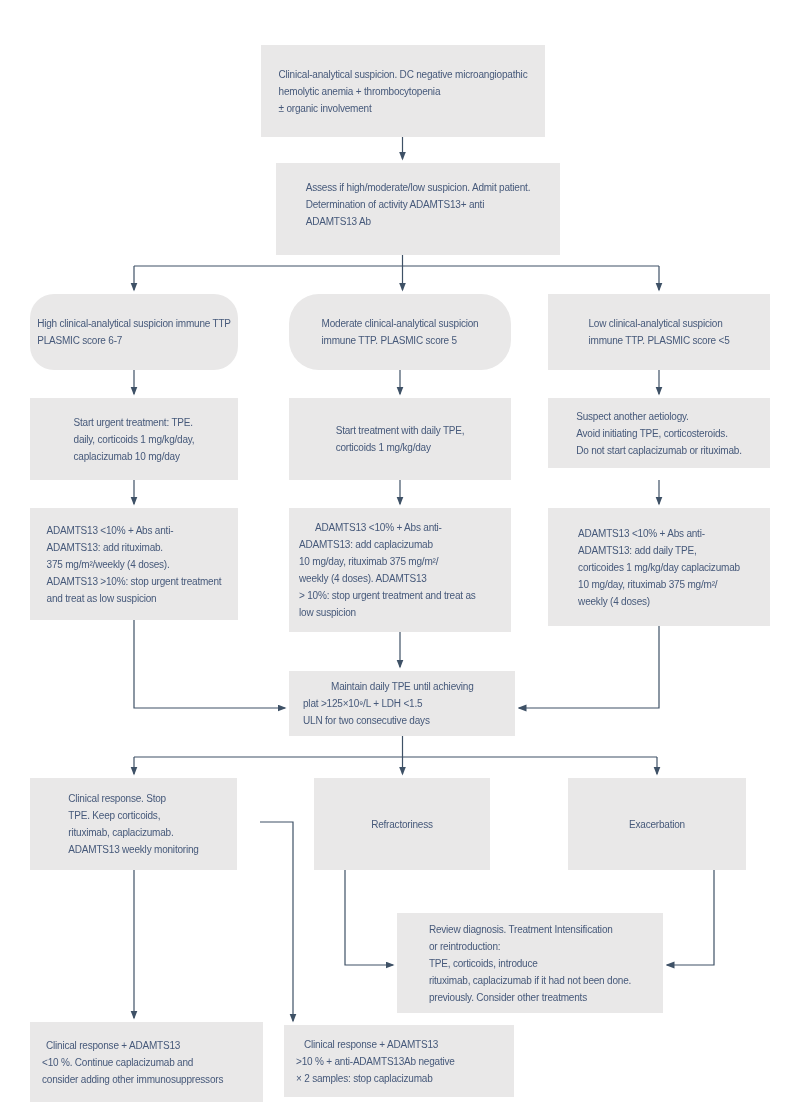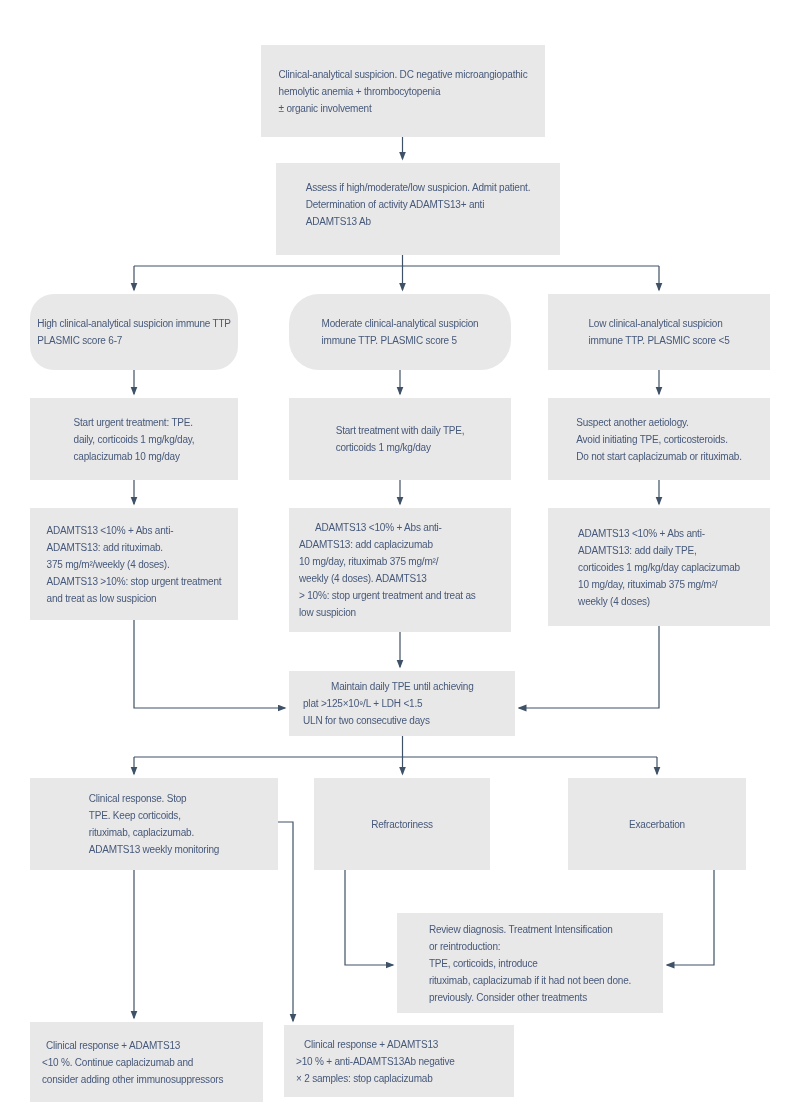--- a/index.html
+++ b/index.html
@@ -104,21 +104,21 @@
   <div class="node" style="left:548px;top:294px;width:222px;height:76px;">Low clinical-analytical suspicion
 immune TTP. PLASMIC score &lt;5</div>
 
   <div class="node" style="left:30px;top:398px;width:208px;height:82px;">Start urgent treatment: TPE.
 daily, corticoids 1 mg/kg/day,
 caplacizumab 10 mg/day</div>
 
   <div class="node" style="left:289px;top:398px;width:222px;height:82px;">Start treatment with daily TPE,
 corticoids 1 mg/kg/day</div>
 
-  <div class="node" style="left:548px;top:398px;width:222px;height:82px;">Suspect another aetiology.
+  <div class="node" style="left:548px;top:398px;width:222px;height:70px;">Suspect another aetiology.
 Avoid initiating TPE, corticosteroids.
 Do not start caplacizumab or rituximab.</div>
 
   <div class="node" style="left:30px;top:508px;width:208px;height:112px;">ADAMTS13 &lt;10% + Abs anti-
 ADAMTS13: add rituximab.
 375 mg/m²/weekly (4 doses).
 ADAMTS13 &gt;10%: stop urgent treatment
 and treat as low suspicion</div>
 
   <div class="node align-left" style="left:289px;top:508px;width:222px;height:124px;padding-left:10px;text-indent:16px;">ADAMTS13 &lt;10% + Abs anti-
@@ -131,21 +131,21 @@
   <div class="node" style="left:548px;top:508px;width:222px;height:118px;">ADAMTS13 &lt;10% + Abs anti-
 ADAMTS13: add daily TPE,
 corticoides 1 mg/kg/day caplacizumab
 10 mg/day, rituximab 375 mg/m²/
 weekly (4 doses)</div>
 
   <div class="node align-left" style="left:289px;top:671px;width:226px;height:65px;padding-left:14px;text-indent:28px;">Maintain daily TPE until achieving
 plat &gt;125×10⁹/L + LDH &lt;1.5
 ULN for two consecutive days</div>
 
-  <div class="node" style="left:30px;top:778px;width:248px;height:92px;">Clinical response. Stop
+  <div class="node" style="left:30px;top:778px;width:207px;height:92px;">Clinical response. Stop
 TPE. Keep corticoids,
 rituximab, caplacizumab.
 ADAMTS13 weekly monitoring</div>
 
   <div class="node" style="left:314px;top:778px;width:176px;height:92px;">Refractoriness</div>
 
   <div class="node" style="left:568px;top:778px;width:178px;height:92px;">Exacerbation</div>
 
   <div class="node" style="left:397px;top:913px;width:266px;height:100px;">Review diagnosis. Treatment Intensification
 or reintroduction:

